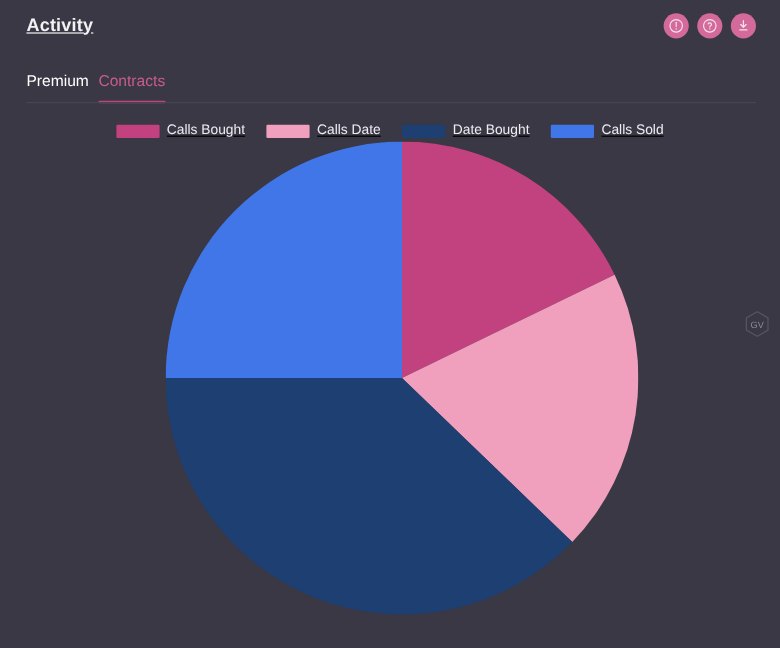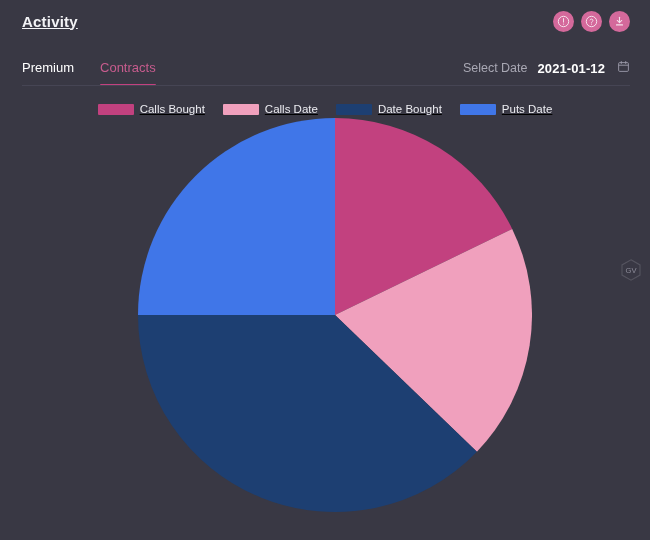--- a/index.html
+++ b/index.html
@@ -57,21 +57,21 @@
     display: flex;
     align-items: flex-end;
     justify-content: space-between;
     padding: 0 20px 0 22px;
     box-sizing: border-box;
     position: relative;
   }
   .tabs {
     display: flex;
     align-items: flex-end;
-    gap: 26px;
+    gap: 8px;
     height: 100%;
   }
   .tab {
     position: relative;
     font-size: 13px;
     padding-bottom: 11px;
     cursor: pointer;
     color: #ffffff;
     white-space: nowrap;
   }
@@ -210,51 +210,39 @@
     </button>
   </div>
 </div>
 
 <div class="tabbar">
   <div class="tabs">
     <div class="tab">Premium</div>
     <div class="tab active">Contracts</div>
   </div>
 
-  <div class="datepicker">
-    <span class="date-label">Select Date</span>
-    <span class="date-value">2021-01-12</span>
-    <span class="cal-icon">
-      <svg width="13" height="13" viewBox="0 0 20 20">
-        <rect x="2.5" y="4" width="15" height="13.5" rx="1.6" fill="none" stroke="#9d9cab" stroke-width="1.4"></rect>
-        <line x1="2.5" y1="8" x2="17.5" y2="8" stroke="#9d9cab" stroke-width="1.4"></line>
-        <line x1="6.6" y1="2.3" x2="6.6" y2="5.4" stroke="#9d9cab" stroke-width="1.4" stroke-linecap="round"></line>
-        <line x1="13.4" y1="2.3" x2="13.4" y2="5.4" stroke="#9d9cab" stroke-width="1.4" stroke-linecap="round"></line>
-      </svg>
-    </span>
-  </div>
   <div class="tabbar-underline"></div>
 </div>
 
 <div class="legend">
   <div class="legend-item">
     <span class="legend-swatch" style="background: rgb(194, 65, 127);"></span>
     <span class="legend-label">Calls Bought</span>
   </div>
   <div class="legend-item">
     <span class="legend-swatch" style="background: rgb(240, 160, 189);"></span>
     <span class="legend-label">Calls Date</span>
   </div>
   <div class="legend-item">
     <span class="legend-swatch" style="background: rgb(29, 63, 114);"></span>
     <span class="legend-label">Date Bought</span>
   </div>
   <div class="legend-item">
     <span class="legend-swatch" style="background: rgb(64, 118, 232);"></span>
-    <span class="legend-label">Puts Date</span>
+    <span class="legend-label">Calls Sold</span>
   </div>
 </div>
 
 <div class="chart-area">
   <svg class="pie-svg" id="pie-svg" width="394" height="400" viewBox="0 0 394 400">
       <path d="M 197 197 L 197.00 0.00 A 197 197 0 0 1 374.18 110.89 Z" fill="#c2417f"></path>
       <path d="M 197 197 L 374.18 110.89 A 197 197 0 0 1 338.90 333.65 Z" fill="#f0a0bd"></path>
       <path d="M 197 197 L 338.90 333.65 A 197 197 0 0 1 0.00 197.00 Z" fill="#1d3f72"></path>
       <path d="M 197 197 L 0.00 197.00 A 197 197 0 0 1 197.00 0.00 Z" fill="#4076e8"></path>
     </svg>

